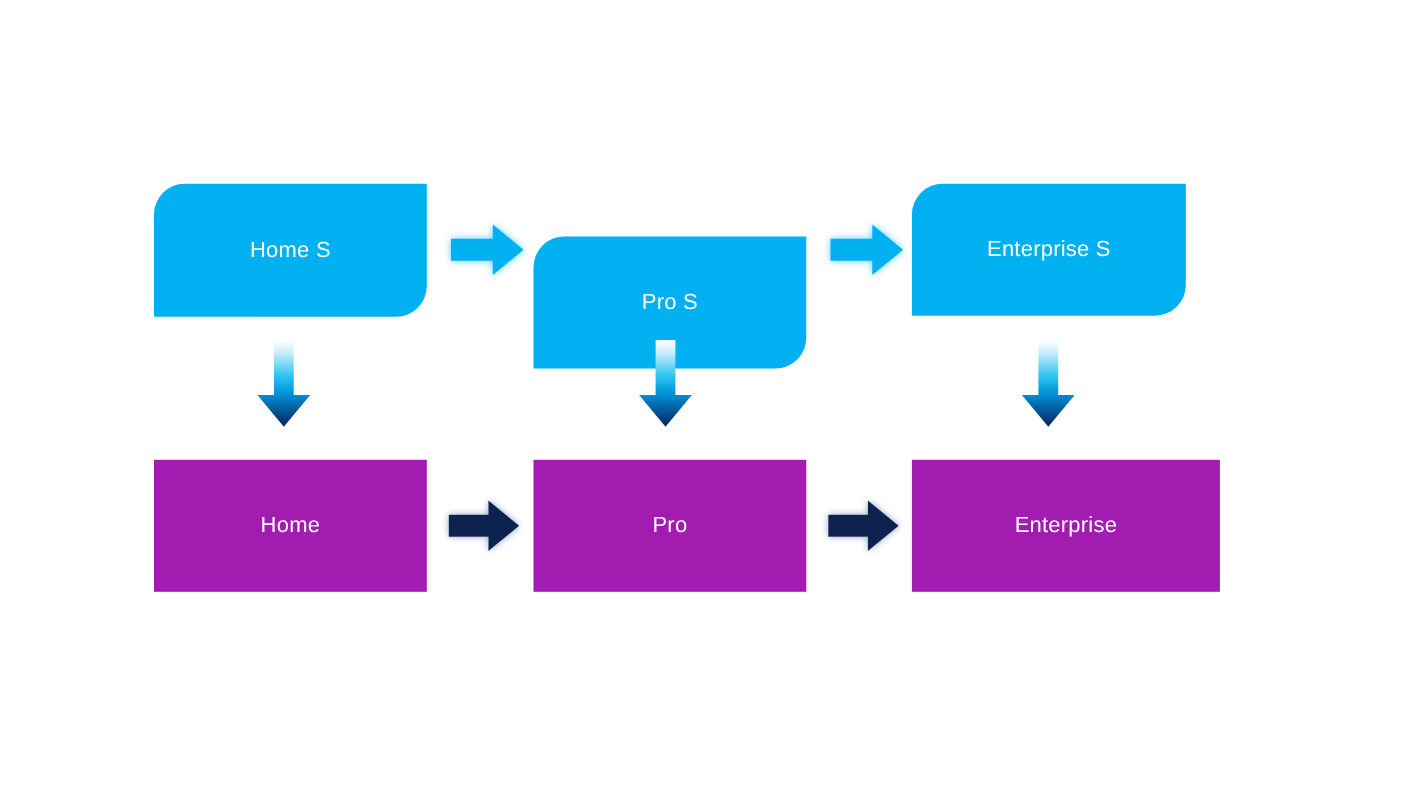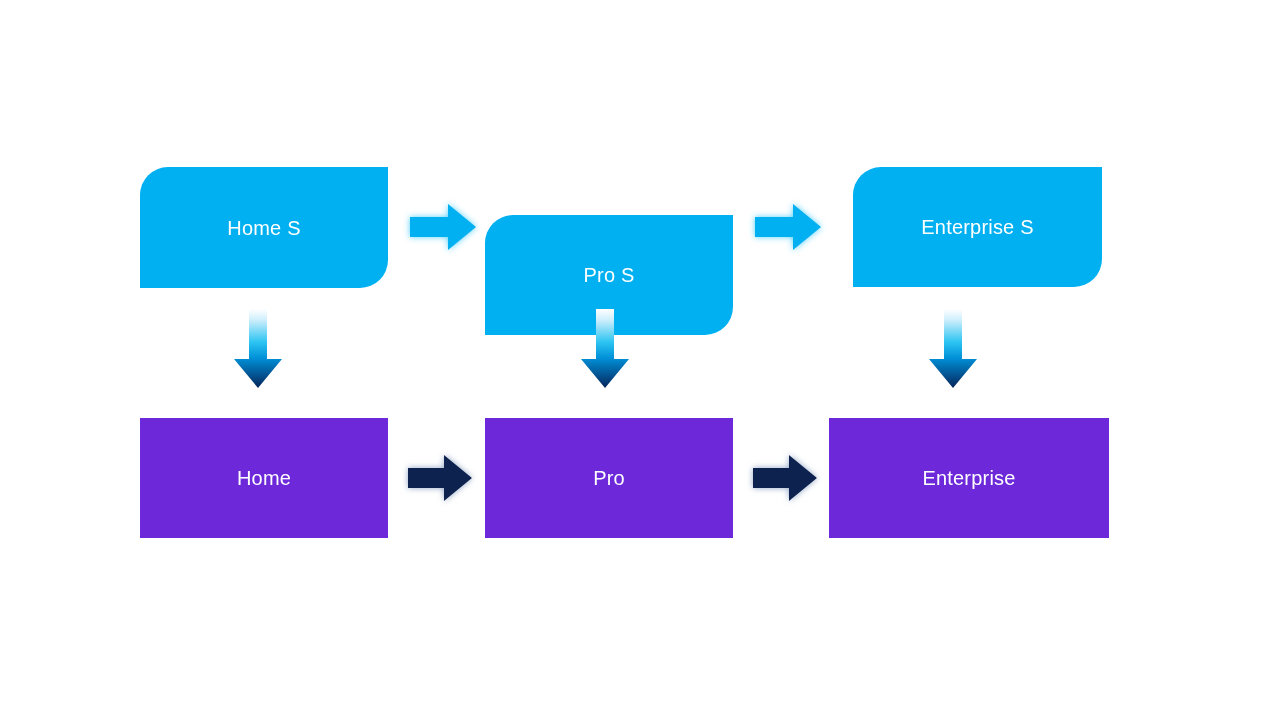--- a/index.html
+++ b/index.html
@@ -32,21 +32,21 @@
     letter-spacing: 0.2px;
     line-height: 1.2;
     text-align: center;
     user-select: none;
   }
   .node-top {
     background: #00b0f0;
     border-radius: 28px 0 28px 0;
   }
   .node-bottom {
-    background: #6d28d9;
+    background: #a21caf;
     border-radius: 0;
   }
   .node-label {
     display: block;
     padding: 0 10px;
   }
 
   
   .h-arrow {
     position: absolute;
@@ -69,21 +69,21 @@
 <div id="canvas">
 
   <div class="node node-top" style="left:140px; top:167px; width:248px; height:121px;">
     <span class="node-label">Home S</span>
   </div>
 
   <div class="node node-top" style="left:485px; top:167px; width:248px; height:120px;margin-top:48px;">
     <span class="node-label">Pro S</span>
   </div>
 
-  <div class="node node-top" style="left:829px; top:167px; width:249px; height:120px;margin-left:24px;">
+  <div class="node node-top" style="left:829px; top:167px; width:249px; height:120px;">
     <span class="node-label">Enterprise S</span>
   </div>
 
   <div class="h-arrow" style="left:406px; top:199px;">
     <svg viewBox="0 0 72 56" xmlns="http://www.w3.org/2000/svg">
       <defs>
         <filter id="glowLight1" x="-50%" y="-50%" width="200%" height="200%">
           <feDropShadow dx="0" dy="0" stdDeviation="3.2" flood-color="#35c8fa" flood-opacity="0.85"></feDropShadow>
         </filter>
       </defs>

